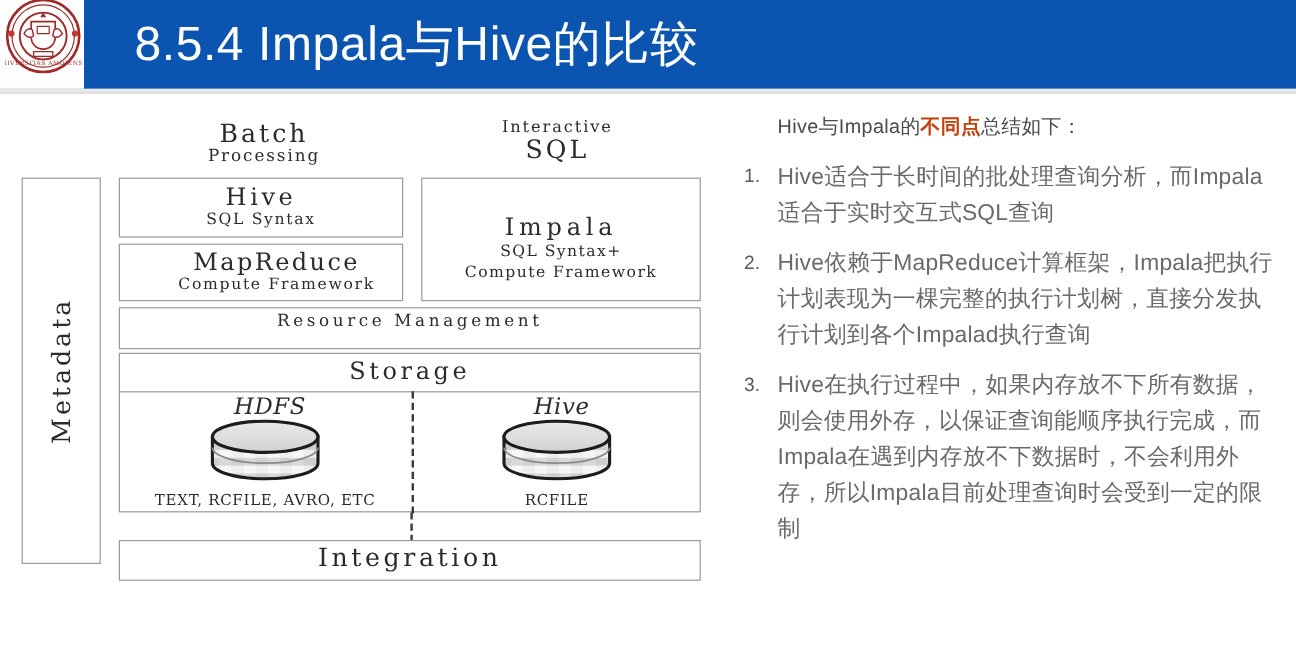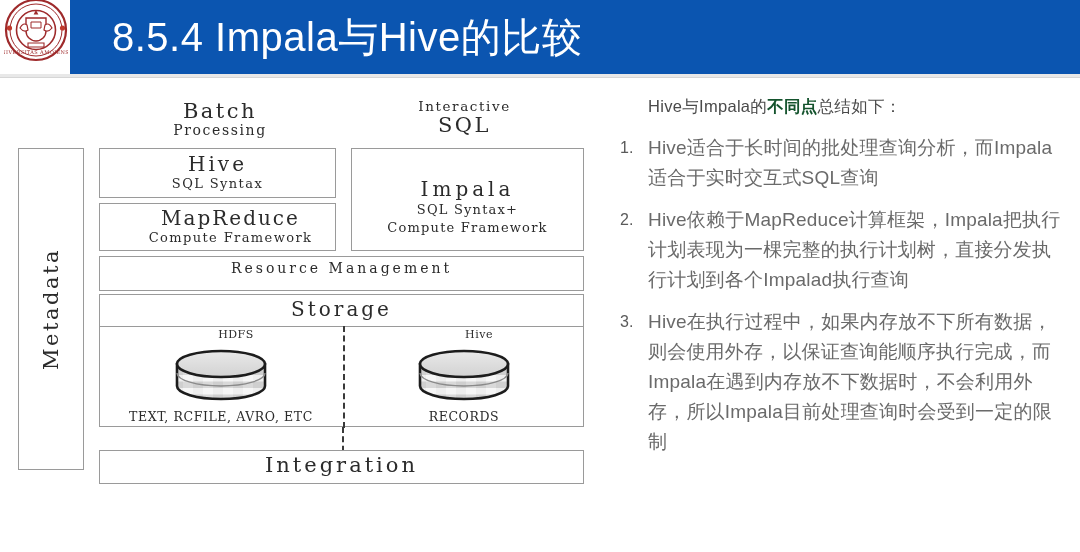--- a/index.html
+++ b/index.html
@@ -188,24 +188,25 @@
     position: absolute;
     top: 33px;
     width: 242px;
     height: 98px;
     text-align: center;
   }
   #cell-hdfs { left: 0px; }
   #cell-hbase { left: 243px; }
   .store-name {
     position: absolute;
-    left: 15px; top: 0;
+    left: 4px; top: 0;
     width: 100%;
-    font-size: 11px;
+    font-size: 19px;
     letter-spacing: 0.5px;
+    font-style: italic;
   }
   .store-sub {
     position: absolute;
     left: 0; bottom: 2px;
     width: 100%;
     font-size: 12.5px;
     letter-spacing: 0.6px;
   }
   .cyl-wrap {
     position: absolute;
@@ -235,21 +236,21 @@
   .intro {
     position: relative;
     font-size: 16.5px;
     line-height: 1.5;
     margin-left: 28px;
     color: #4a4a4a;
     letter-spacing: 0.3px;
     white-space: nowrap;
   }
   .intro .hl {
-    color: #14532d;
+    color: #c2410c;
     font-weight: bold;
   }
   .bullets {
     margin-top: 14px;
   }
   .bullet {
     position: relative;
     display: flex;
     margin-bottom: 12px;
   }
@@ -360,21 +361,21 @@
 
     <div class="store-cell" id="cell-hbase">
       <div class="store-name">Hive</div>
       <div class="cyl-wrap">
         <svg viewBox="0 0 96 52" width="96" height="52">
           <path d="M4 15 v22 a44 13 0 0 0 88 0 v-22 z" fill="url(#grid1)" stroke="#1c1c1c" stroke-width="2.6"></path>
           <ellipse cx="48" cy="15" rx="44" ry="13" fill="url(#topg)" stroke="#1c1c1c" stroke-width="2.6"></ellipse>
           <path d="M4 24 a44 13 0 0 0 88 0" fill="none" stroke="#8a8a8a" stroke-width="1.4"></path>
         </svg>
       </div>
-      <div class="store-sub">RECORDS</div>
+      <div class="store-sub">RCFILE</div>
     </div>
   </div>
 
   <div id="storage-divider-v2"></div>
 
   <div class="box" id="box-integration">
     <span class="t1">Integration</span>
   </div>
 
 </div>

